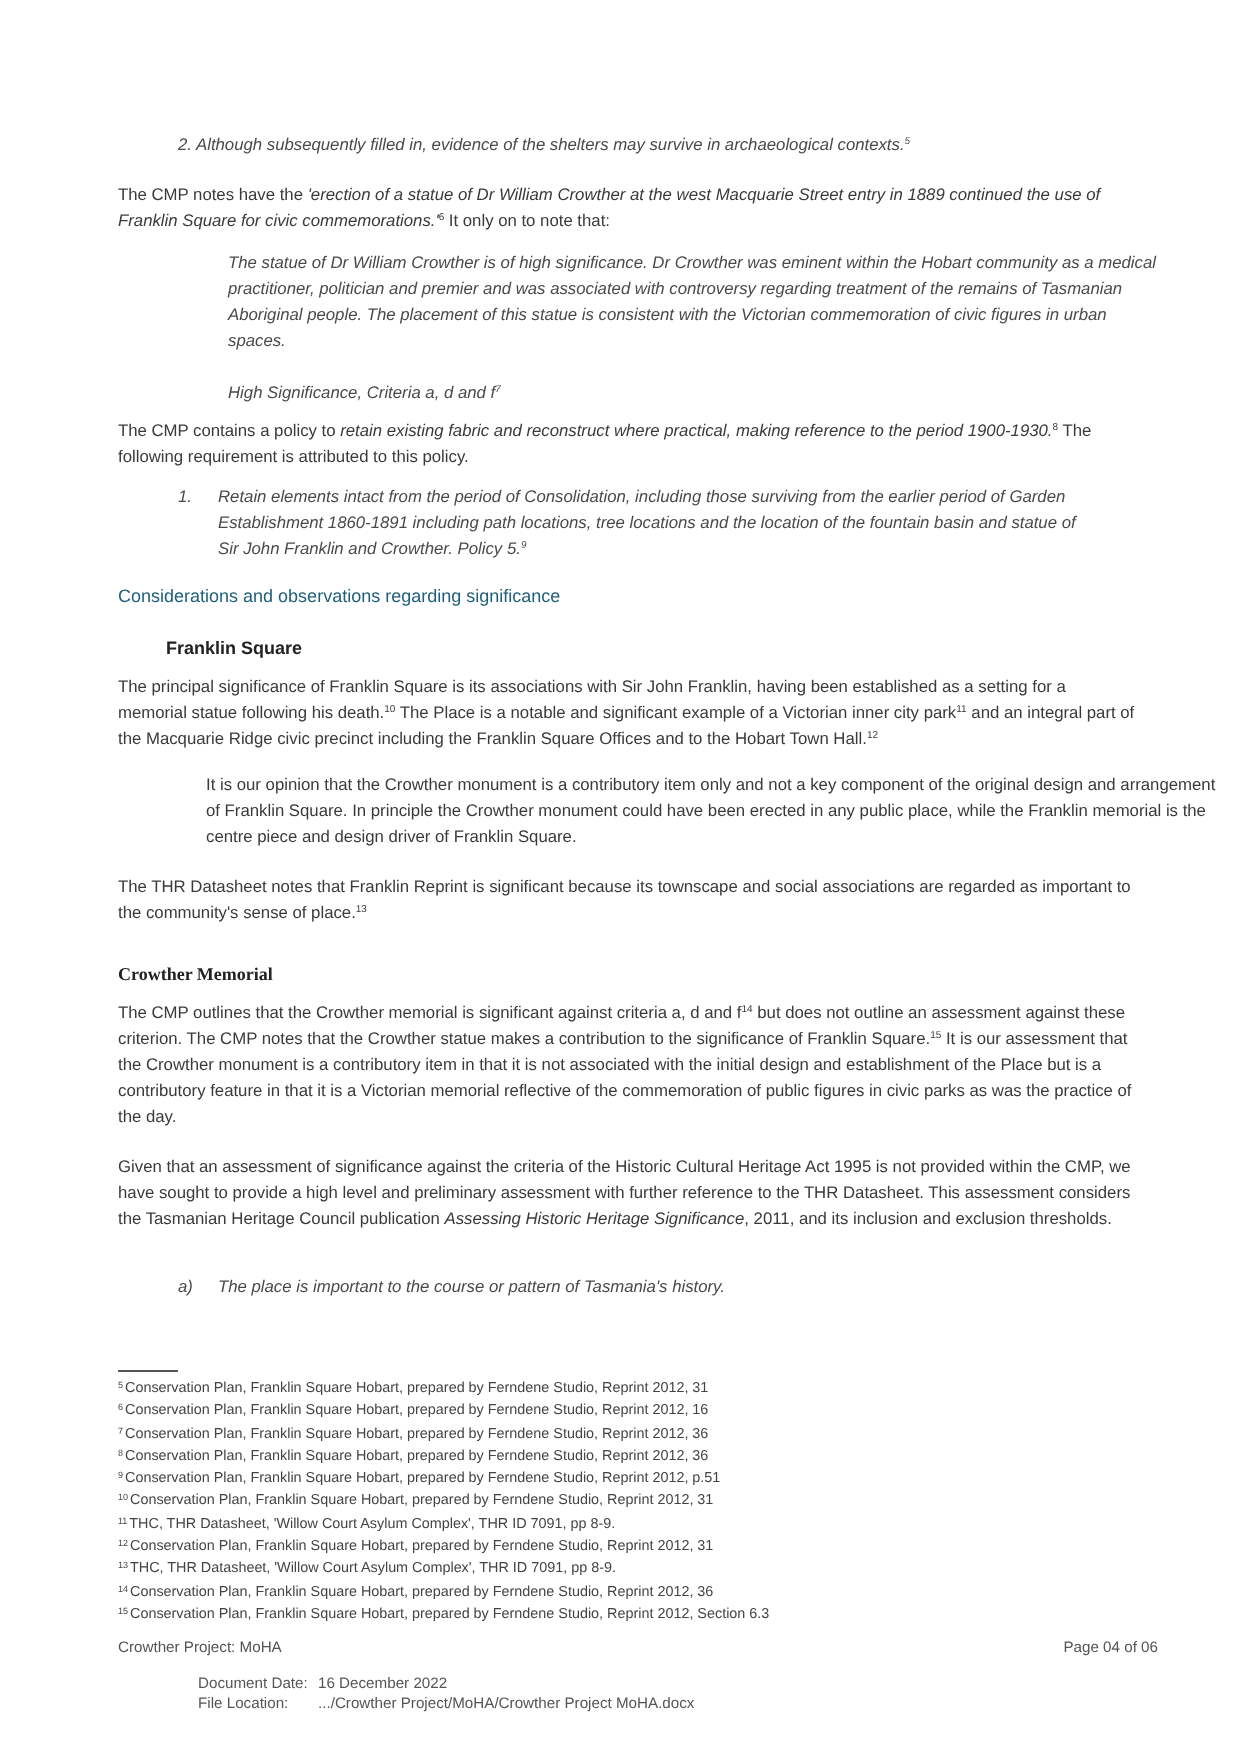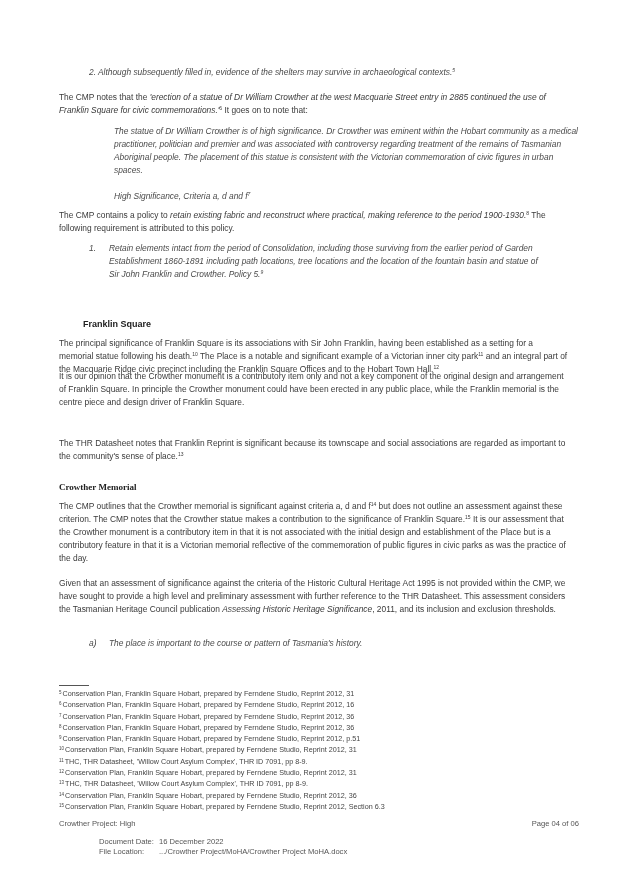--- a/index.html
+++ b/index.html
@@ -30,45 +30,46 @@
 </head>
 <body>
 
 <div class="page">
 
   <div class="list-item" style="top:66px;">
     <span>2. Although subsequently filled in, evidence of the shelters may survive in archaeological contexts.</span><sup>5</sup>
   </div>
 
   <div class="body-text" style="top:91px;">
-    <p class="p"><span>The CMP notes that the </span><span class="it">'erection of a statue of Dr William Crowther at the west Macquarie Street entry in 2885 continued the use of Franklin Square for civic commemorations.'</span><sup>6</sup><span> It goes on to note that:</span></p>
+    <p class="p"><span>The CMP notes have the </span><span class="it">'erection of a statue of Dr William Crowther at the west Macquarie Street entry in 1889 continued the use of Franklin Square for civic commemorations.'</span><sup>6</sup><span> It only on to note that:</span></p>
   </div>
 
   <div class="body-text quote" style="top:125px;">
     <p class="p">The statue of Dr William Crowther is of high significance.  Dr Crowther was eminent within the Hobart community as a medical practitioner, politician and premier and was associated with controversy regarding treatment of the remains of Tasmanian Aboriginal people.  The placement of this statue is consistent with the Victorian commemoration of civic figures in urban spaces.</p>
     <p class="p" style="margin-top:13px;"><span>High Significance, Criteria a, d and f</span><sup>7</sup></p>
   </div>
 
   <div class="body-text" style="top:209px;">
     <p class="p"><span>The CMP contains a policy to </span><span class="it">retain existing fabric and reconstruct where practical, making reference to the period 1900-1930.</span><sup>8</sup><span> The following requirement is attributed to this policy.</span></p>
   </div>
 
   <div class="list-item" style="top:242px; width:455px;">
     <span class="list-num">1.</span>
     <div class="list-text"><span>Retain elements intact from the period of Consolidation, including those surviving from the earlier period of Garden Establishment 1860-1891 including path locations, tree locations and the location of the fountain basin and statue of Sir John Franklin and Crowther.  Policy 5.</span><sup>9</sup></div>
   </div>
 
+  <div class="body-text h-teal" style="top:292px;">Considerations and observations regarding significance</div>
 
   <div class="body-text h-bold" style="top:318px;padding-left:24px;">Franklin Square</div>
 
   <div class="body-text" style="top:337px;">
     <p class="p"><span>The principal significance of Franklin Square is its associations with Sir John Franklin, having been established as a setting for a memorial statue following his death.</span><sup>10</sup><span> The Place is a notable and significant example of a Victorian inner city park</span><sup>11</sup><span> and an integral part of the Macquarie Ridge civic precinct including the Franklin Square Offices and to the Hobart Town Hall.</span><sup>12</sup></p>
   </div>
 
-  <div class="body-text" style="top:370px;">
+  <div class="body-text" style="top:386px;margin-left:44px;">
     <p class="p">It is our opinion that the Crowther monument is a contributory item only and not a key component of the original design and arrangement of Franklin Square. In principle the Crowther monument could have been erected in any public place, while the Franklin memorial is the centre piece and design driver of Franklin Square.</p>
   </div>
 
   <div class="body-text" style="top:437px;">
     <p class="p"><span>The THR Datasheet notes that Franklin Reprint is significant because its townscape and social associations are regarded as important to the community's sense of place.</span><sup>13</sup></p>
   </div>
 
   <div class="body-text h-bold" style="top:481px;font-family:Liberation Serif, serif;">Crowther Memorial</div>
 
   <div class="body-text" style="top:500px;">
@@ -94,21 +95,21 @@
     <div class="footnote"><sup>10</sup><span>Conservation Plan, Franklin Square Hobart, prepared by Ferndene Studio, Reprint 2012, 31</span></div>
     <div class="footnote"><sup>11</sup><span>THC, THR Datasheet, 'Willow Court Asylum Complex', THR ID 7091, pp 8-9.</span></div>
     <div class="footnote"><sup>12</sup><span>Conservation Plan, Franklin Square Hobart, prepared by Ferndene Studio, Reprint 2012, 31</span></div>
     <div class="footnote"><sup>13</sup><span>THC, THR Datasheet, 'Willow Court Asylum Complex', THR ID 7091, pp 8-9.</span></div>
     <div class="footnote"><sup>14</sup><span>Conservation Plan, Franklin Square Hobart, prepared by Ferndene Studio, Reprint 2012, 36</span></div>
     <div class="footnote"><sup>15</sup><span>Conservation Plan, Franklin Square Hobart, prepared by Ferndene Studio, Reprint 2012, Section 6.3</span></div>
   </div>
 
   <div class="footer" style="top:819px;">
     <div class="footer-row" style="top:0;">
-      <span>Crowther Project: High</span>
+      <span>Crowther Project: MoHA</span>
       <span class="footer-page">Page 04 of 06</span>
     </div>
     <div class="footer-row" style="top:18px;">
       <span class="meta-label">Document Date:</span><span>16 December 2022</span>
     </div>
     <div class="footer-row" style="top:28px;">
       <span class="meta-label">File Location:</span><span>.../Crowther Project/MoHA/Crowther Project MoHA.docx</span>
     </div>
   </div>
 

